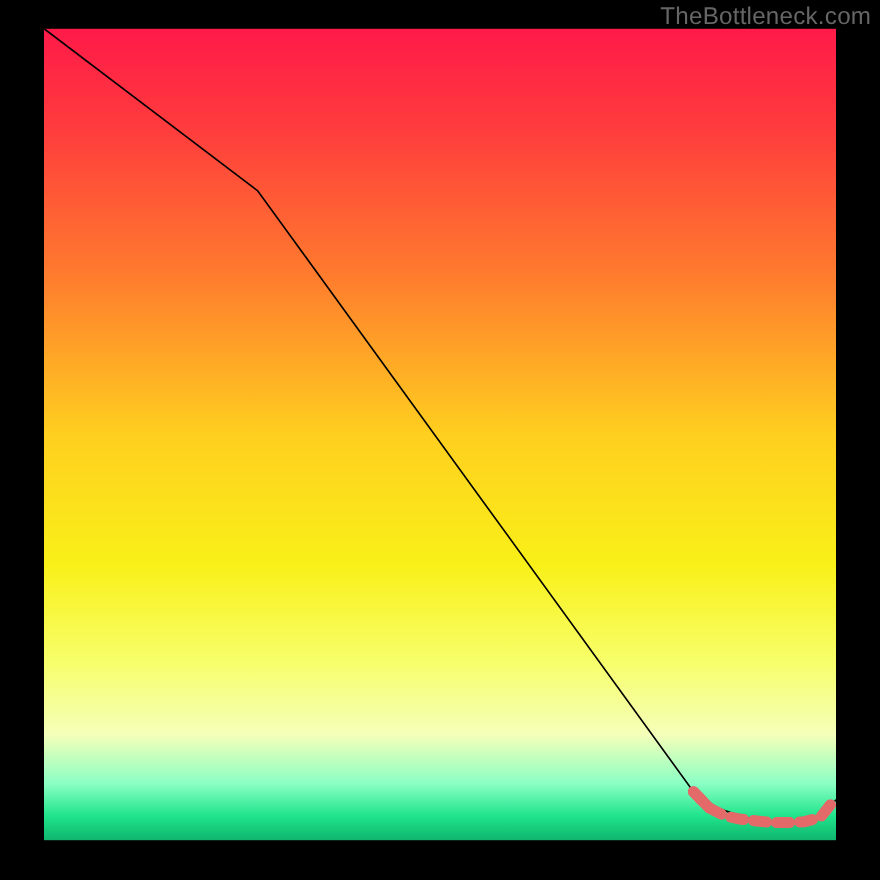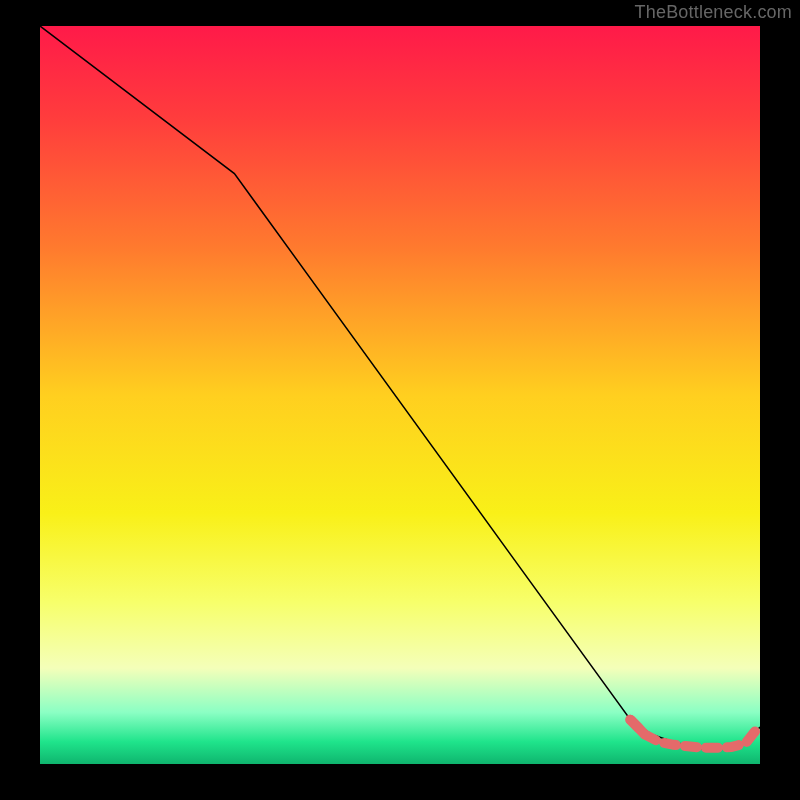--- a/index.html
+++ b/index.html
@@ -15,21 +15,21 @@
     position: relative;
     width: 800px;
     height: 800px;
     background: #000;
   }
   .watermark {
     position: absolute;
     top: 2px;
     right: 8px;
     color: #666;
-    font-size: 18px;
+    font-size: 22px;
     font-weight: 500;
     letter-spacing: 0.2px;
   }
   .plot {
     position: absolute;
     left: 40px;
     top: 26px;
     width: 720px;
     height: 738px;
   }

